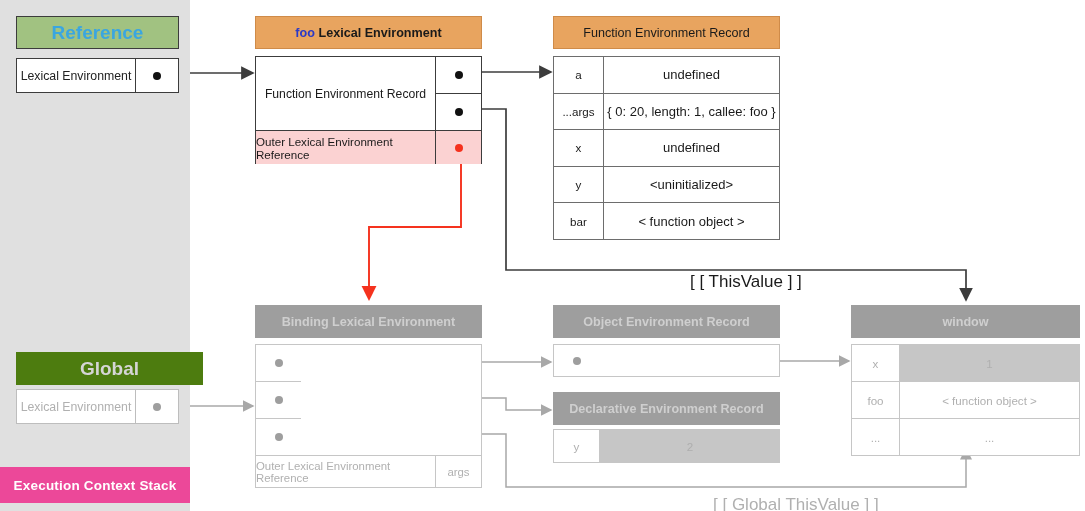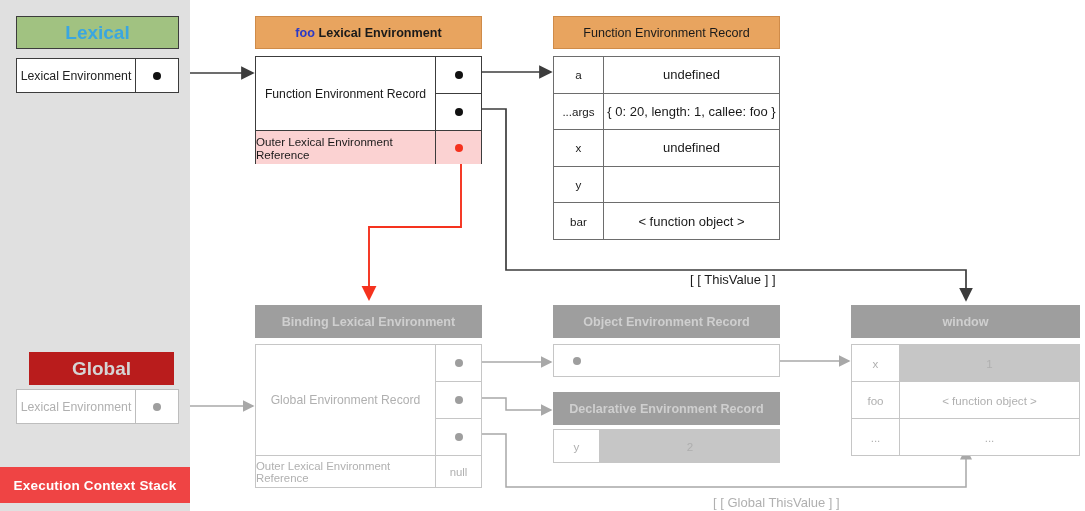--- a/index.html
+++ b/index.html
@@ -4,26 +4,26 @@
 <style>
   html,body{margin:0;padding:0;background:#ffffff;}
   body{width:1085px;height:511px;position:relative;overflow:hidden;
        font-family:"Liberation Sans","DejaVu Sans",sans-serif;
        -webkit-font-smoothing:antialiased;}
   .abs{position:absolute;box-sizing:border-box;}
   .ctr{display:flex;align-items:center;justify-content:center;text-align:center;}
 
   
   #ecs-rail{left:0;top:0;width:190px;height:511px;background:#e0e0e0;}
-  #ecs-footer{left:0;top:467px;width:190px;height:36px;background:#ef4444;
+  #ecs-footer{left:0;top:467px;width:190px;height:36px;background:#ec4899;
               color:#ffffff;font-weight:bold;font-size:13.5px;letter-spacing:.2px;}
 
   .stack-head{height:33px;font-weight:bold;font-size:19px;}
   .func-head{left:16px;top:16px;width:163px;background:#a1c281;border:1.6px solid #3c3c3c;color:#3aa6e0;}
-  .glob-head{left:16px;top:352px;width:145px;background:#b91c1c;color:#d5d5d5;margin-left:13px;}
+  .glob-head{left:16px;top:352px;width:187px;background:#4d7c0f;color:#d5d5d5;}
 
   .stack-row{height:35px;display:flex;}
   .func-row{left:16px;top:58px;width:163px;background:#ffffff;border:1.6px solid #3c3c3c;}
   .glob-row{left:16px;top:389px;width:163px;background:#ffffff;border:1.3px solid #bdbdbd;}
   .func-row .lbl{flex:1;display:flex;align-items:center;justify-content:center;
                  font-size:12.3px;color:#222;border-right:1.6px solid #3c3c3c;}
   .func-row .pin{width:42px;display:flex;align-items:center;justify-content:center;}
   .glob-row .lbl{flex:1;display:flex;align-items:center;justify-content:center;
                  font-size:12.3px;color:#b0b0b0;border-right:1.3px solid #bdbdbd;}
   .glob-row .pin{width:42px;display:flex;align-items:center;justify-content:center;}
@@ -97,21 +97,21 @@
   #win-table{left:851px;top:344px;width:229px;border:1.3px solid #c6c6c6;background:#fff;}
   #win-table .row{display:flex;height:36px;border-bottom:1.3px solid #c6c6c6;}
   #win-table .row:last-child{border-bottom:none;}
   #win-table .k{width:47px;border-right:1.3px solid #c6c6c6;display:flex;align-items:center;
                 justify-content:center;font-size:11.6px;color:#b0b0b0;}
   #win-table .v{flex:1;display:flex;align-items:center;justify-content:center;
                 font-size:11.6px;color:#b0b0b0;}
   #win-table .row.hl .v{background:#c6c6c6;}
 
   
-  .edge-label{font-size:13px;white-space:nowrap;}
+  .edge-label{font-size:17px;white-space:nowrap;}
   #lbl-thisvalue{left:690px;top:272px;color:#1a1a1a;}
   #lbl-globalthis{left:678px;top:495px;color:#b0b0b0;padding-left:35px;}
 
   svg.wires{position:absolute;left:0;top:0;width:1085px;height:511px;pointer-events:none;}
 </style>
 </head>
 <body>
 
 <svg class="wires" viewBox="0 0 1085 511">
   <defs>
@@ -141,21 +141,21 @@
   <path d="M464,398 L506,398 L506,410 L551,410" stroke="#a8a8a8" stroke-width="1.5" fill="none" marker-end="url(#ah-grey)"></path>
 
   <path d="M464,434 L506,434 L506,487 L966,487 L966,449" stroke="#a8a8a8" stroke-width="1.5" fill="none" marker-end="url(#ah-grey)"></path>
 
   <path d="M762,361 L849,361" stroke="#a8a8a8" stroke-width="1.5" fill="none" marker-end="url(#ah-grey)"></path>
 </svg>
 
 <div class="abs" id="ecs-rail"></div>
 
 <div class="abs ctr stack-head func-head">
-  <span>Lexical</span>
+  <span>Reference</span>
 </div>
 <div class="abs stack-row func-row">
   <div class="lbl">Lexical Environment</div>
   <div class="pin">
       <span class="dot"></span>
     </div>
 </div>
 
 <div class="abs ctr stack-head glob-head">
   <span>Global</span>
@@ -207,48 +207,48 @@
   <div class="row">
     <div class="k">...args</div>
     <div class="v">{ 0: 20, length: 1, callee: foo }</div>
   </div>
   <div class="row">
     <div class="k">x</div>
     <div class="v">undefined</div>
   </div>
   <div class="row">
     <div class="k">y</div>
+    <div class="v">&lt;uninitialized&gt;</div>
   </div>
   <div class="row">
     <div class="k">bar</div>
     <div class="v">&lt; function object &gt;</div>
   </div>
 </div>
 
 <div class="abs ctr title-bar title-grey" id="gle-title">
   <span>Binding Lexical Environment</span>
 </div>
 <div class="abs" id="gle-box">
   <div class="gle-split">
-    <div class="lbl">Global Environment Record</div>
     <div class="pins">
       <div class="p">
           <span class="dot g"></span>
         </div>
       <div class="p">
           <span class="dot g"></span>
         </div>
       <div class="p">
           <span class="dot g"></span>
         </div>
     </div>
   </div>
   <div class="gle-outer">
     <div class="lbl">Outer Lexical Environment Reference</div>
-    <div class="val">null</div>
+    <div class="val">args</div>
   </div>
 </div>
 
 <div class="abs ctr title-bar title-grey" id="oer-title">
   <span>Object Environment Record</span>
 </div>
 <div class="abs" id="oer-box">
   <div class="pin">
       <span class="dot g"></span>
     </div>

